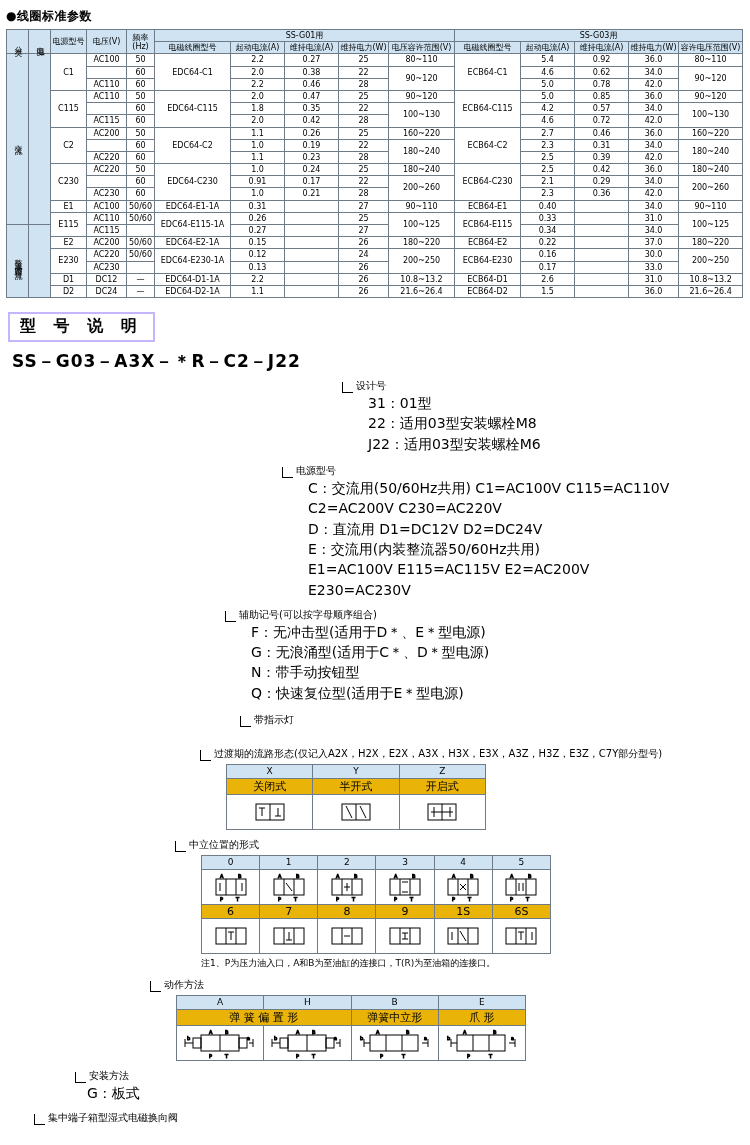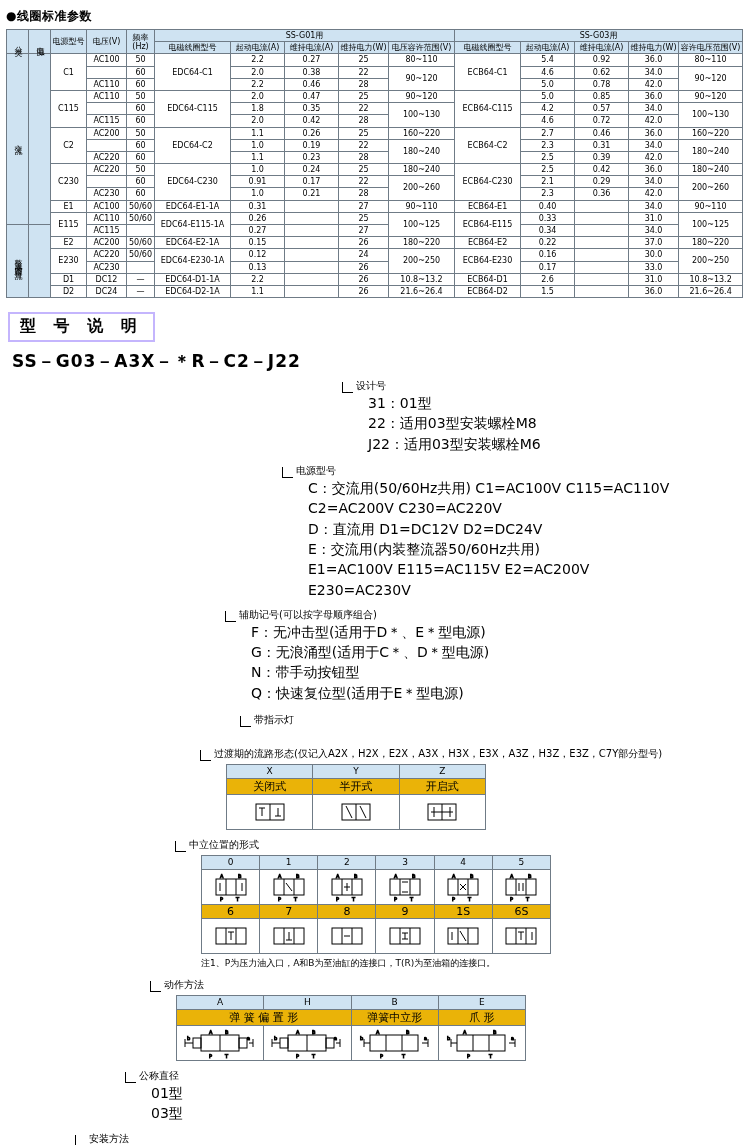--- a/index.html
+++ b/index.html
@@ -776,25 +776,20 @@
               <text x="26" y="32" font-size="5">P</text>
                     <text x="48" y="32" font-size="5">T</text>
             </g>
                 </svg>
           </td>
         </tr>
       </tbody>
         </table>
     </div>
 
-    <div class="blk" style="margin-left:113px;margin-top:8px;">
-      <span class="connector"></span><span class="hdr">公称直径</span>
-      <div class="lead" style="margin-left:26px;">01型
-03型</div>
-    </div>
 
     <div class="blk" style="margin-left:63px;margin-top:8px;">
       <span class="connector"></span><span class="hdr">安装方法</span>
       <div class="lead" style="margin-left:12px;">G：板式</div>
     </div>
 
     <div class="blk" style="margin-left:22px;margin-top:8px;padding-bottom:14px;">
       <span class="connector"></span><span class="hdr">集中端子箱型湿式电磁换向阀</span>
     </div>
 

